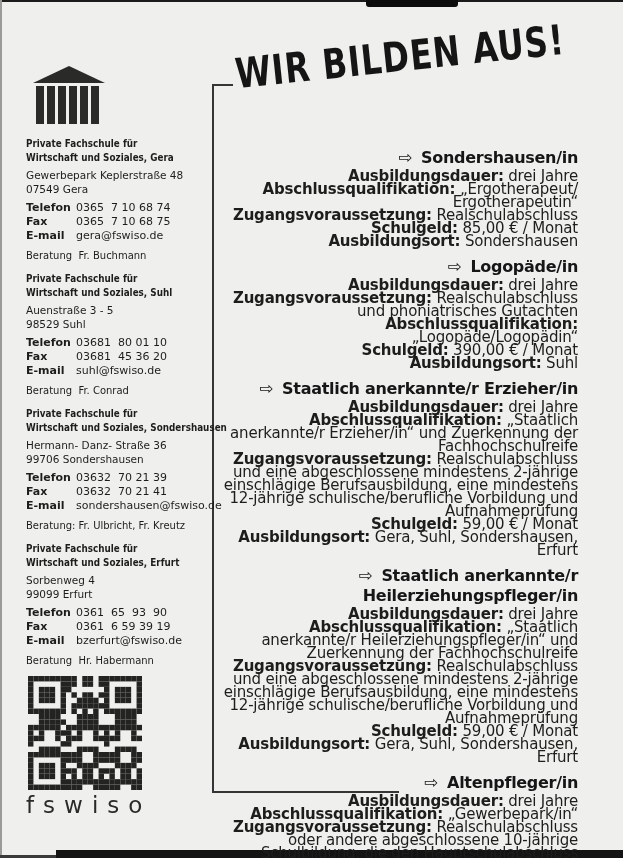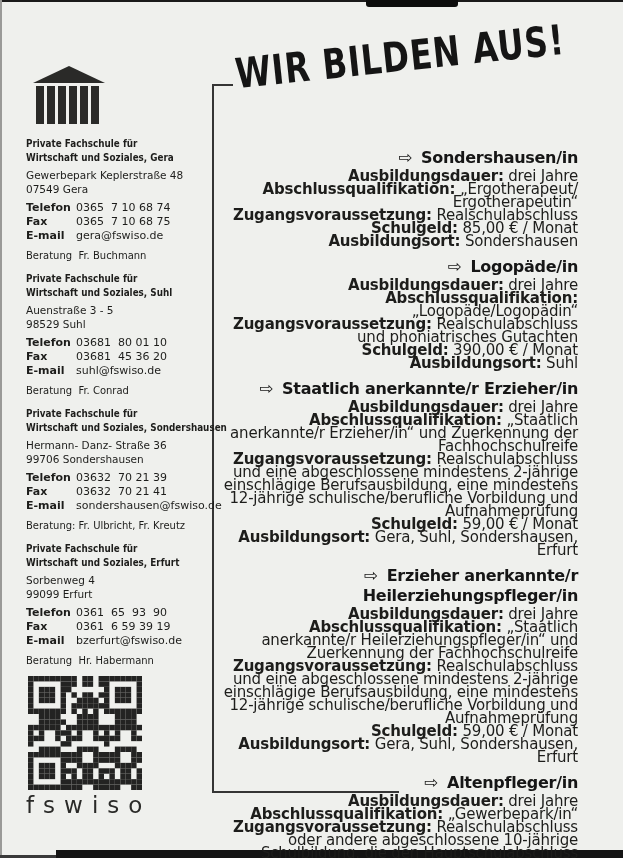--- a/index.html
+++ b/index.html
@@ -488,23 +488,23 @@
 
   <div class="prog-row"><b>Ausbildungsort:</b> <span>Sondershausen</span></div>
 </div>
   </section>
 
   <section class="prog">
     <h2 class="prog-title"><span class="arrow">⇨</span><span>Logopäde/in</span></h2>
     <div>
   <div class="prog-row"><b>Ausbildungsdauer:</b> <span>drei Jahre</span></div>
 
+  <div class="prog-row"><b>Zugangsvoraussetzung:</b> <span>Realschulabschluss und phoniatrisches Gutachten</span></div>
+
   <div class="prog-row"><b>Abschlussqualifikation:</b> <span>„Logopäde/Logopädin“</span></div>
-
-  <div class="prog-row"><b>Zugangsvoraussetzung:</b> <span>Realschulabschluss und phoniatrisches Gutachten</span></div>
 
   <div class="prog-row"><b>Schulgeld:</b> <span>390,00 € / Monat</span></div>
 
   <div class="prog-row"><b>Ausbildungsort:</b> <span>Suhl</span></div>
 </div>
   </section>
 
   <section class="prog">
     <h2 class="prog-title"><span class="arrow">⇨</span><span>Staatlich anerkannte/r Erzieher/in</span></h2>
     <div>
@@ -514,21 +514,21 @@
 
   <div class="prog-row"><b>Zugangsvoraussetzung:</b> <span>Realschulabschluss und eine abgeschlossene mindestens 2-jährige einschlägige Berufsausbildung, eine mindestens 12-jährige schulische/berufliche Vorbildung und Aufnahmeprüfung</span></div>
 
   <div class="prog-row"><b>Schulgeld:</b> <span>59,00 € / Monat</span></div>
 
   <div class="prog-row"><b>Ausbildungsort:</b> <span>Gera, Suhl, Sondershausen, Erfurt</span></div>
 </div>
   </section>
 
   <section class="prog">
-    <h2 class="prog-title"><span class="arrow">⇨</span><span>Erzieher anerkannte/r Heilerziehungspfleger/in</span></h2>
+    <h2 class="prog-title"><span class="arrow">⇨</span><span>Staatlich anerkannte/r Heilerziehungspfleger/in</span></h2>
     <div>
   <div class="prog-row"><b>Ausbildungsdauer:</b> <span>drei Jahre</span></div>
 
   <div class="prog-row"><b>Abschlussqualifikation:</b> <span>„Staatlich anerkannte/r Heilerziehungspfleger/in“ und Zuerkennung der Fachhochschulreife</span></div>
 
   <div class="prog-row"><b>Zugangsvoraussetzung:</b> <span>Realschulabschluss und eine abgeschlossene mindestens 2-jährige einschlägige Berufsausbildung, eine mindestens 12-jährige schulische/berufliche Vorbildung und Aufnahmeprüfung</span></div>
 
   <div class="prog-row"><b>Schulgeld:</b> <span>59,00 € / Monat</span></div>
 
   <div class="prog-row"><b>Ausbildungsort:</b> <span>Gera, Suhl, Sondershausen, Erfurt</span></div>

